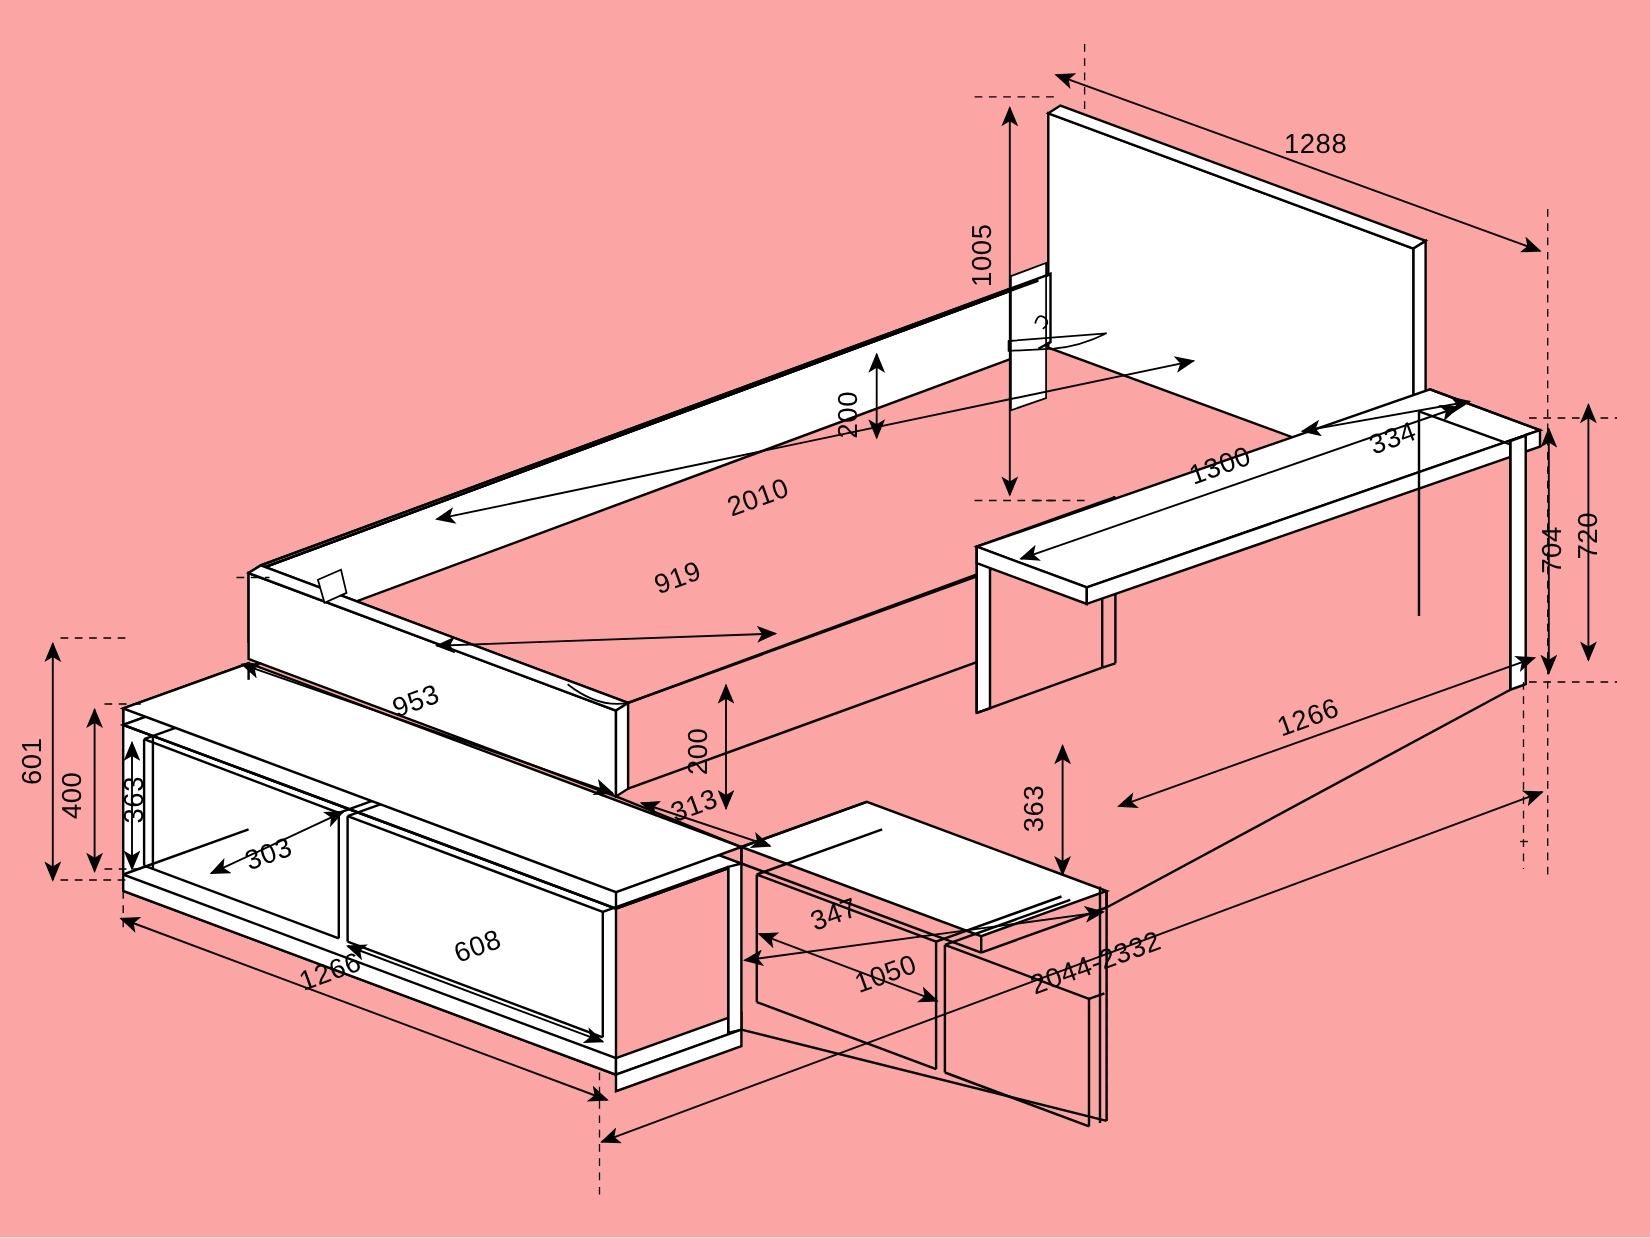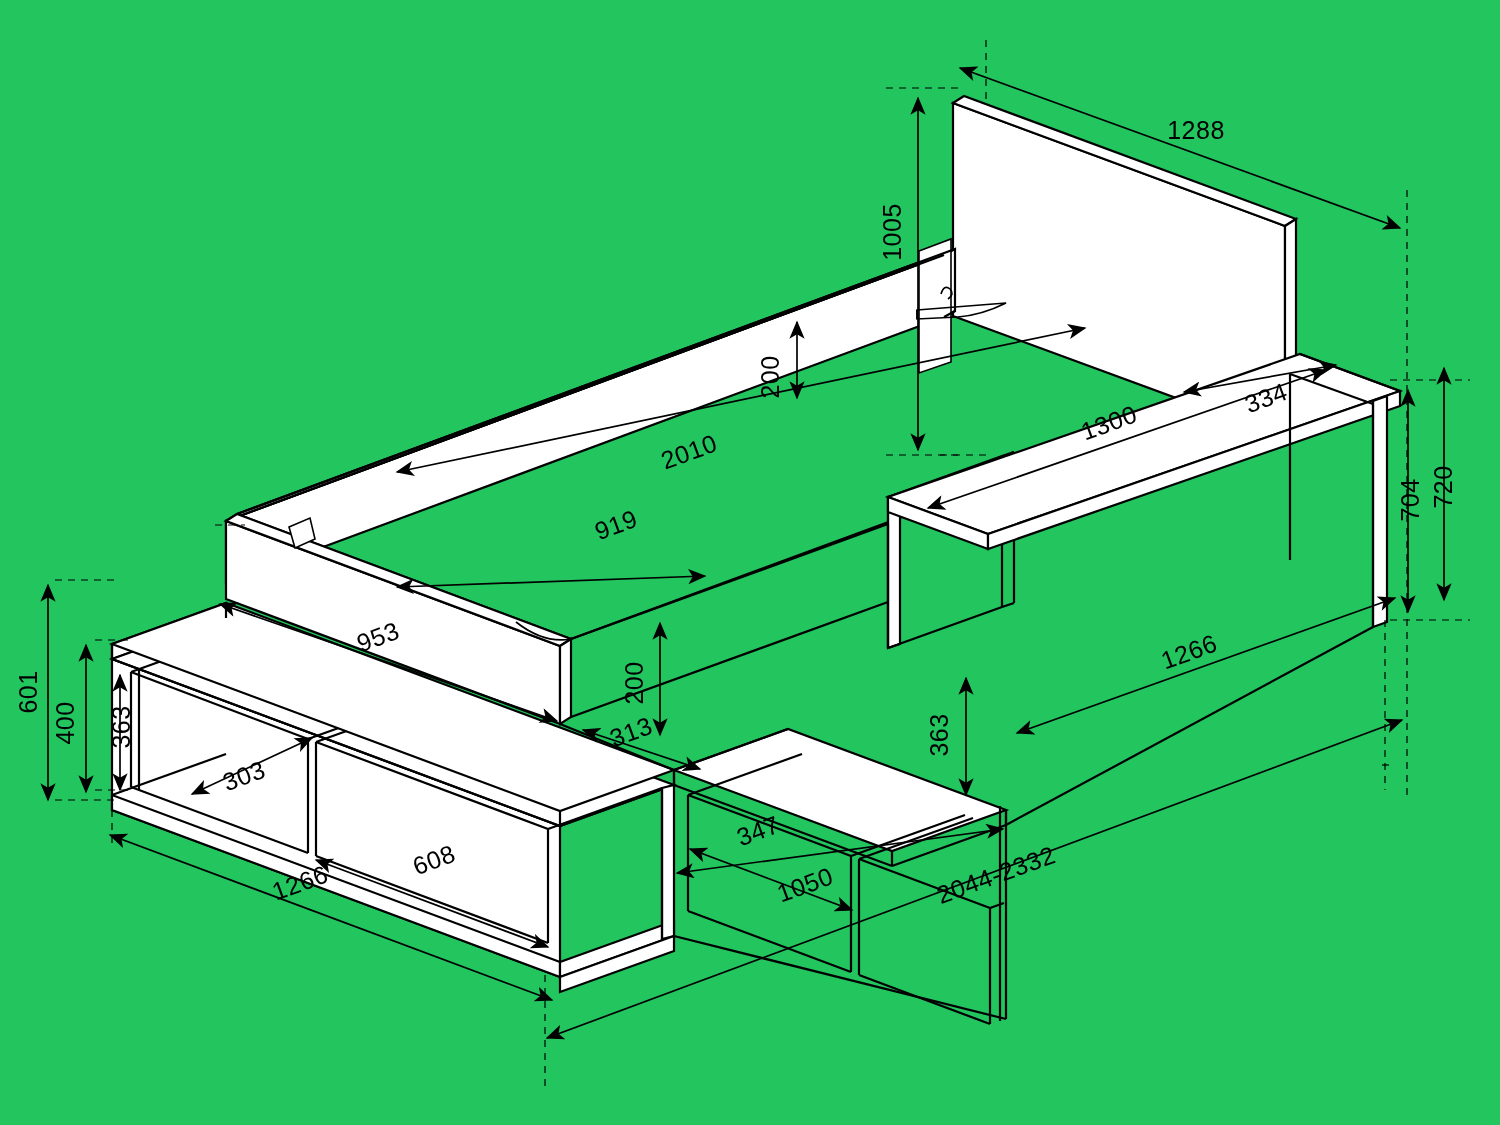--- a/index.html
+++ b/index.html
@@ -10,21 +10,21 @@
   body {
     width: 1500px;
     height: 1125px;
     font-family: "Liberation Sans", sans-serif;
     overflow: hidden;
   }
   #drawing-root {
     position: relative;
     width: 1500px;
     height: 1125px;
-    background: #22c55e;
+    background: #fca5a5;
   }
   svg.drawing {
     display: block;
     width: 1500px;
     height: 1125px;
   }
   .solid {
     fill: none;
     stroke: #000000;
     stroke-width: 2.2;

